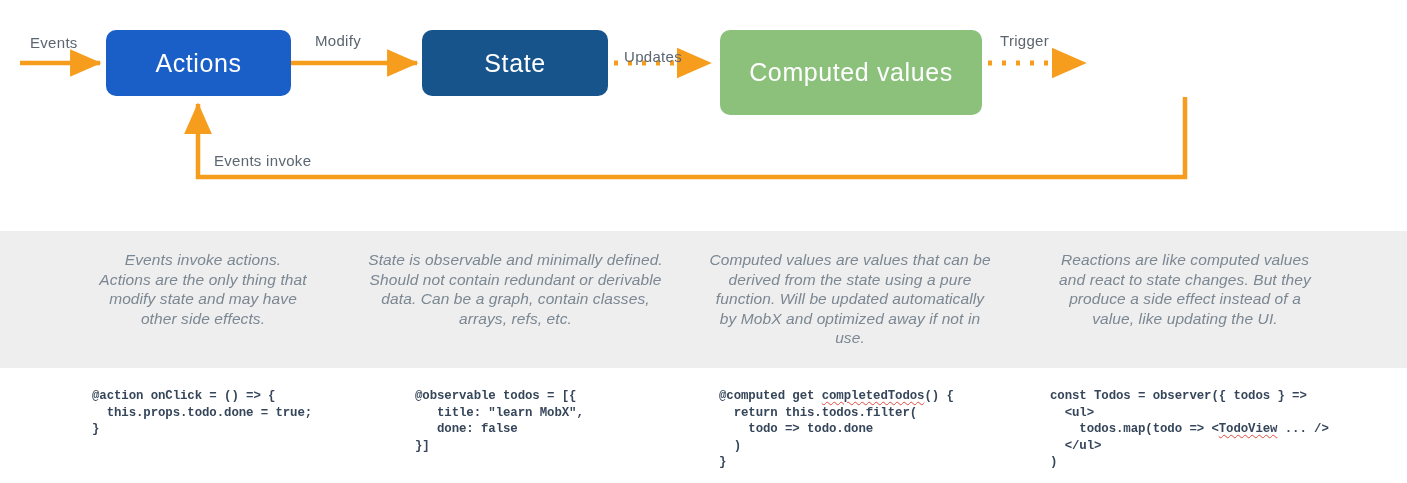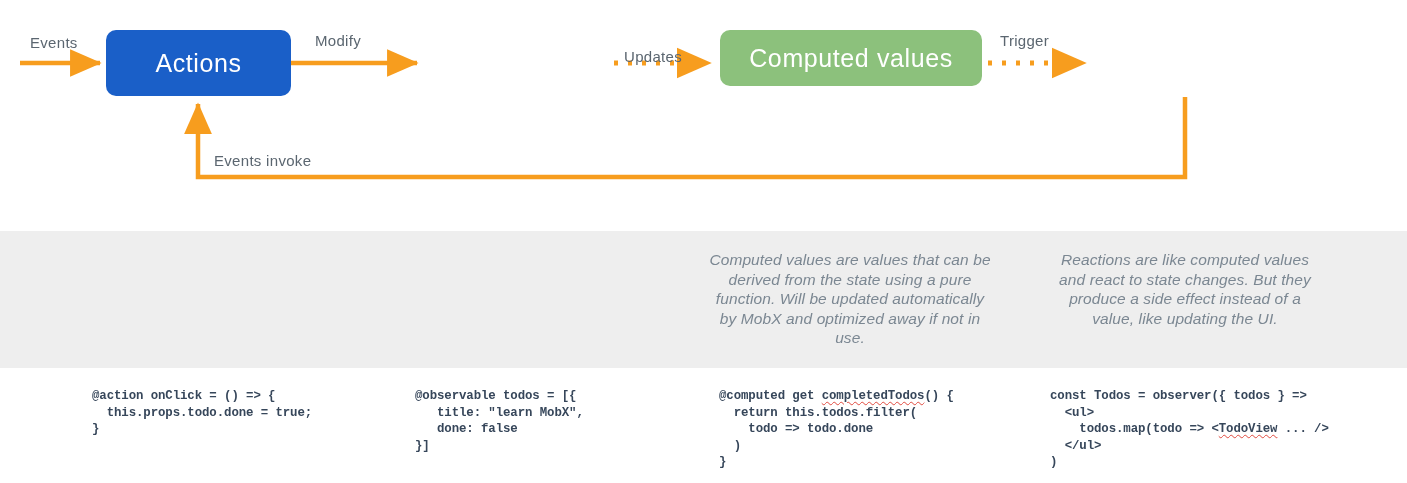--- a/index.html
+++ b/index.html
@@ -139,39 +139,44 @@
 
       <line x1="988" y1="63" x2="1085" y2="63" stroke="#f79d1e" stroke-width="5" stroke-dasharray="4 10" stroke-linecap="butt" marker-end="url(#ah-dot)"></line>
 
       <path d="M 1185 97 L 1185 177 L 198 177 L 198 104" fill="none" stroke="#f79d1e" stroke-width="4.5" stroke-linejoin="miter" marker-end="url(#ah-up)"></path>
     </svg>
 
     <div class="node-box" style="left:106px; top:30px; width:185px; height:66px; background:#1a5fc8;">
       <span class="node-label">Actions</span>
     </div>
 
-
-    <div class="node-box" style="left:720px; top:30px; width:262px; height:56px; background:#8cc17c;align-items:center;">
+    <div class="node-box" style="left:422px; top:30px; width:186px; height:66px; background:#18548c;">
+      <span class="node-label">State</span>
+    </div>
+
+    <div class="node-box" style="left:720px; top:30px; width:262px; height:85px; background:#8cc17c;align-items:center;">
       <span class="node-label">Computed values</span>
     </div>
 
 
     <div class="edge-label" style="left:6px; top:34px;margin-left:24px;">Events</div>
 
     <div class="edge-label" style="left:315px; top:32px;">Modify</div>
 
     <div class="edge-label" style="left:624px; top:48px;">Updates</div>
 
     <div class="edge-label" style="left:1000px; top:32px;text-align:center;">Trigger</div>
 
     <div class="edge-label" style="left:214px; top:152px;">Events invoke</div>
   </div>
 
   <div class="desc-band">
-
+    <div class="desc-cell" style="left:98px; width:210px;">Events invoke actions. Actions are the only thing that modify state and may have other side effects.</div>
+
+    <div class="desc-cell" style="left:368px; width:295px;">State is observable and minimally defined. Should not contain redundant or derivable data. Can be a graph, contain classes, arrays, refs, etc.</div>
 
     <div class="desc-cell" style="left:706px; width:288px;">Computed values are values that can be derived from the state using a pure function. Will be updated automatically by MobX and optimized away if not in use.</div>
 
     <div class="desc-cell" style="left:1054px; width:262px;">Reactions are like computed values and react to state changes. But they produce a side effect instead of a value, like updating the UI.</div>
   </div>
 
   <div class="code-band">
     <div class="code-cell" style="left:92px;">@action onClick = () =&gt; {
   this.props.todo.done = true;
 }</div>

